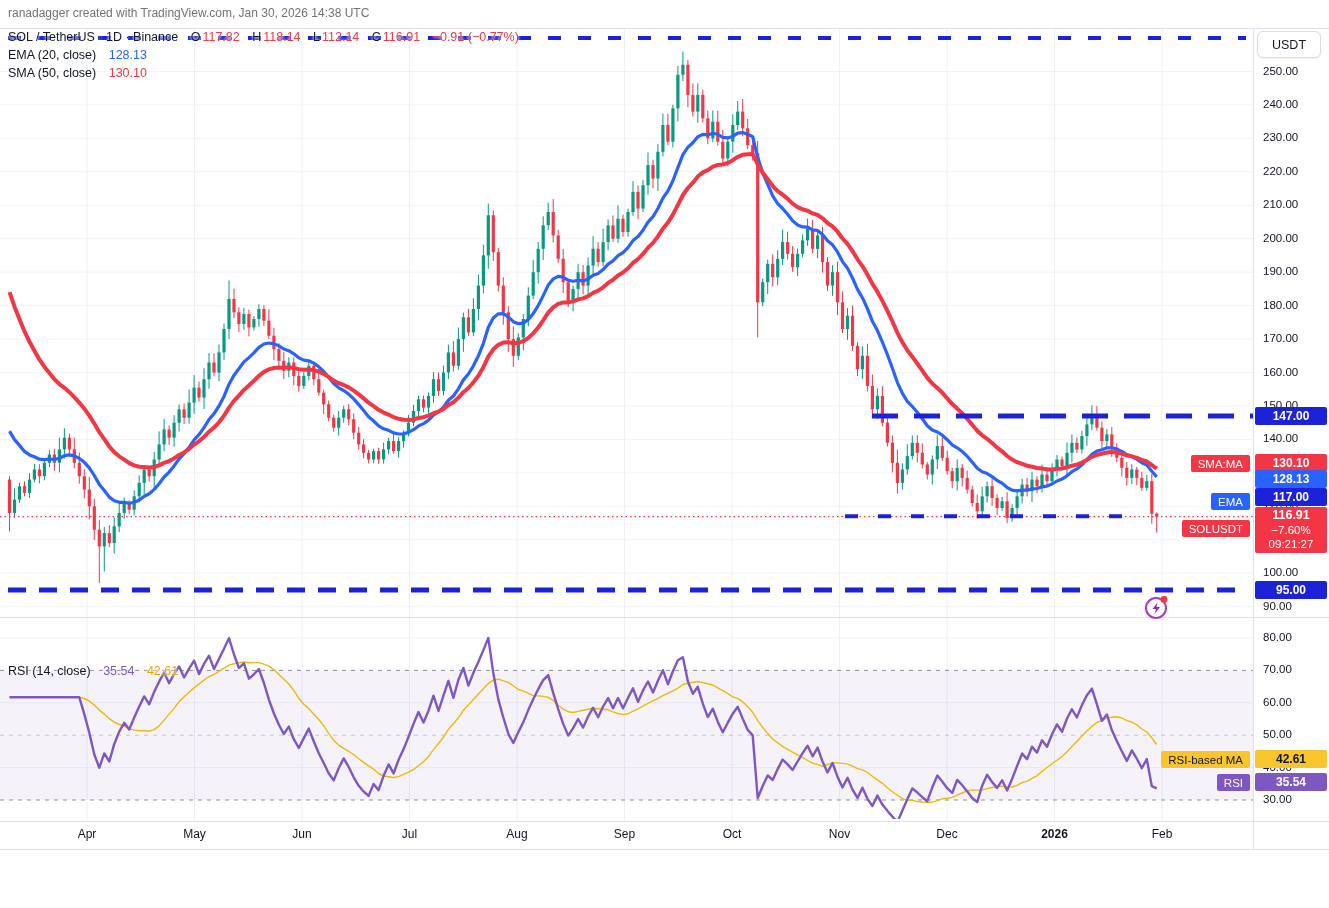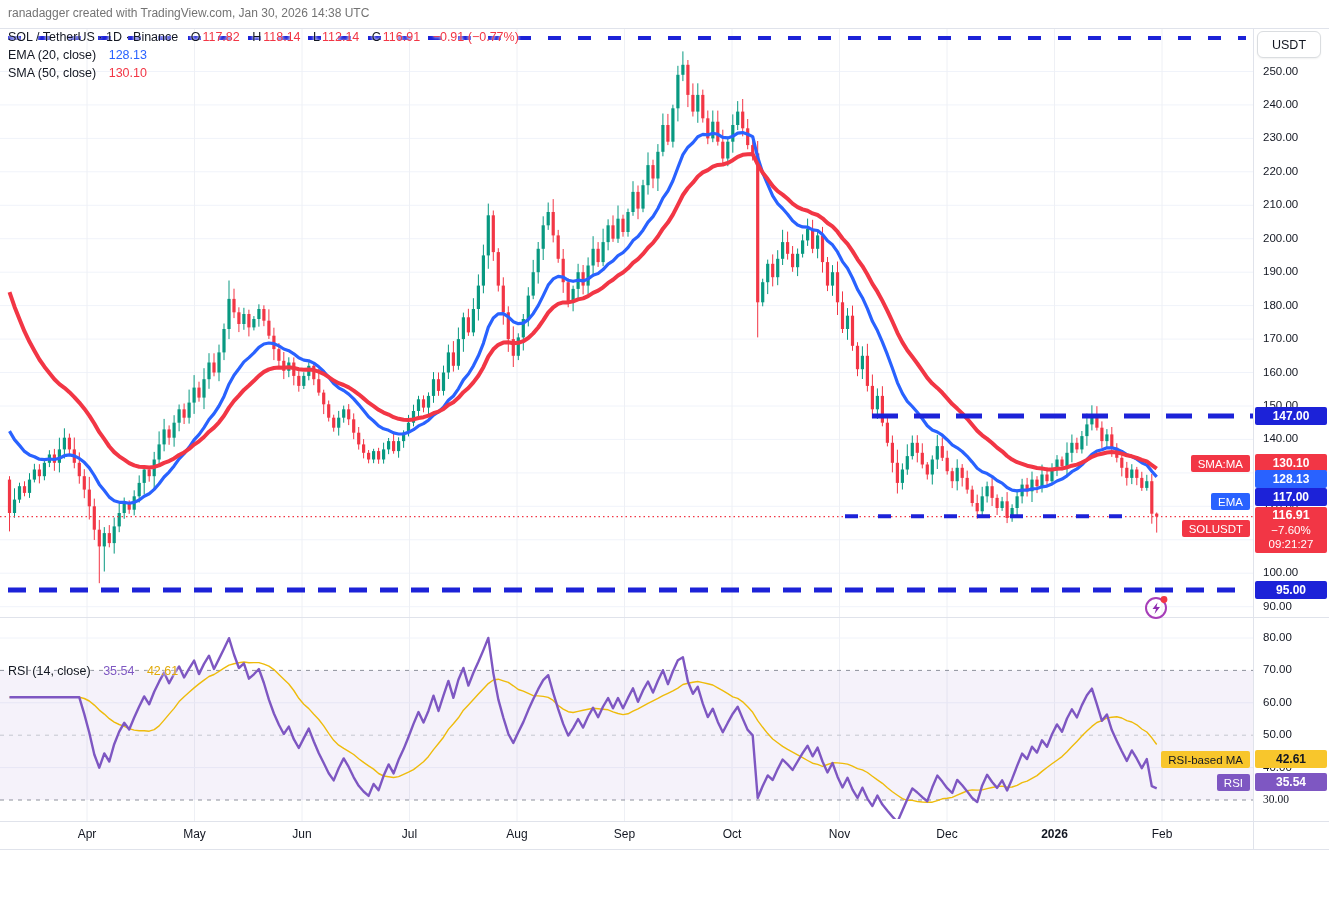--- a/index.html
+++ b/index.html
@@ -599,21 +599,21 @@
       <div class="tick" style="top: 532.8px;">110.00</div>
       <div class="tick" style="top: 566.2px;">100.00</div>
       <div class="tick" style="top: 599.7px;">90.00</div>
     </div>
   <div id="rsi-ticks">
       <div class="tick" style="top: 631px;">80.00</div>
       <div class="tick" style="top: 663.4px;">70.00</div>
       <div class="tick" style="top: 695.8px;">60.00</div>
       <div class="tick" style="top: 728.2px;">50.00</div>
       <div class="tick" style="top: 760.6px;">40.00</div>
-      <div class="tick" style="top: 793px; font-family: Liberation Serif, serif;">30.00</div>
+      <div class="tick" style="top: 793px;">30.00</div>
     </div>
   <div id="time-axis">
       <div class="month" style="left: 87px;">Apr</div>
       <div class="month" style="left: 194.5px;">May</div>
       <div class="month" style="left: 302px;">Jun</div>
       <div class="month" style="left: 409.5px;">Jul</div>
       <div class="month" style="left: 517px;">Aug</div>
       <div class="month" style="left: 624.5px;">Sep</div>
       <div class="month" style="left: 732px;">Oct</div>
       <div class="month" style="left: 839.5px;">Nov</div>

